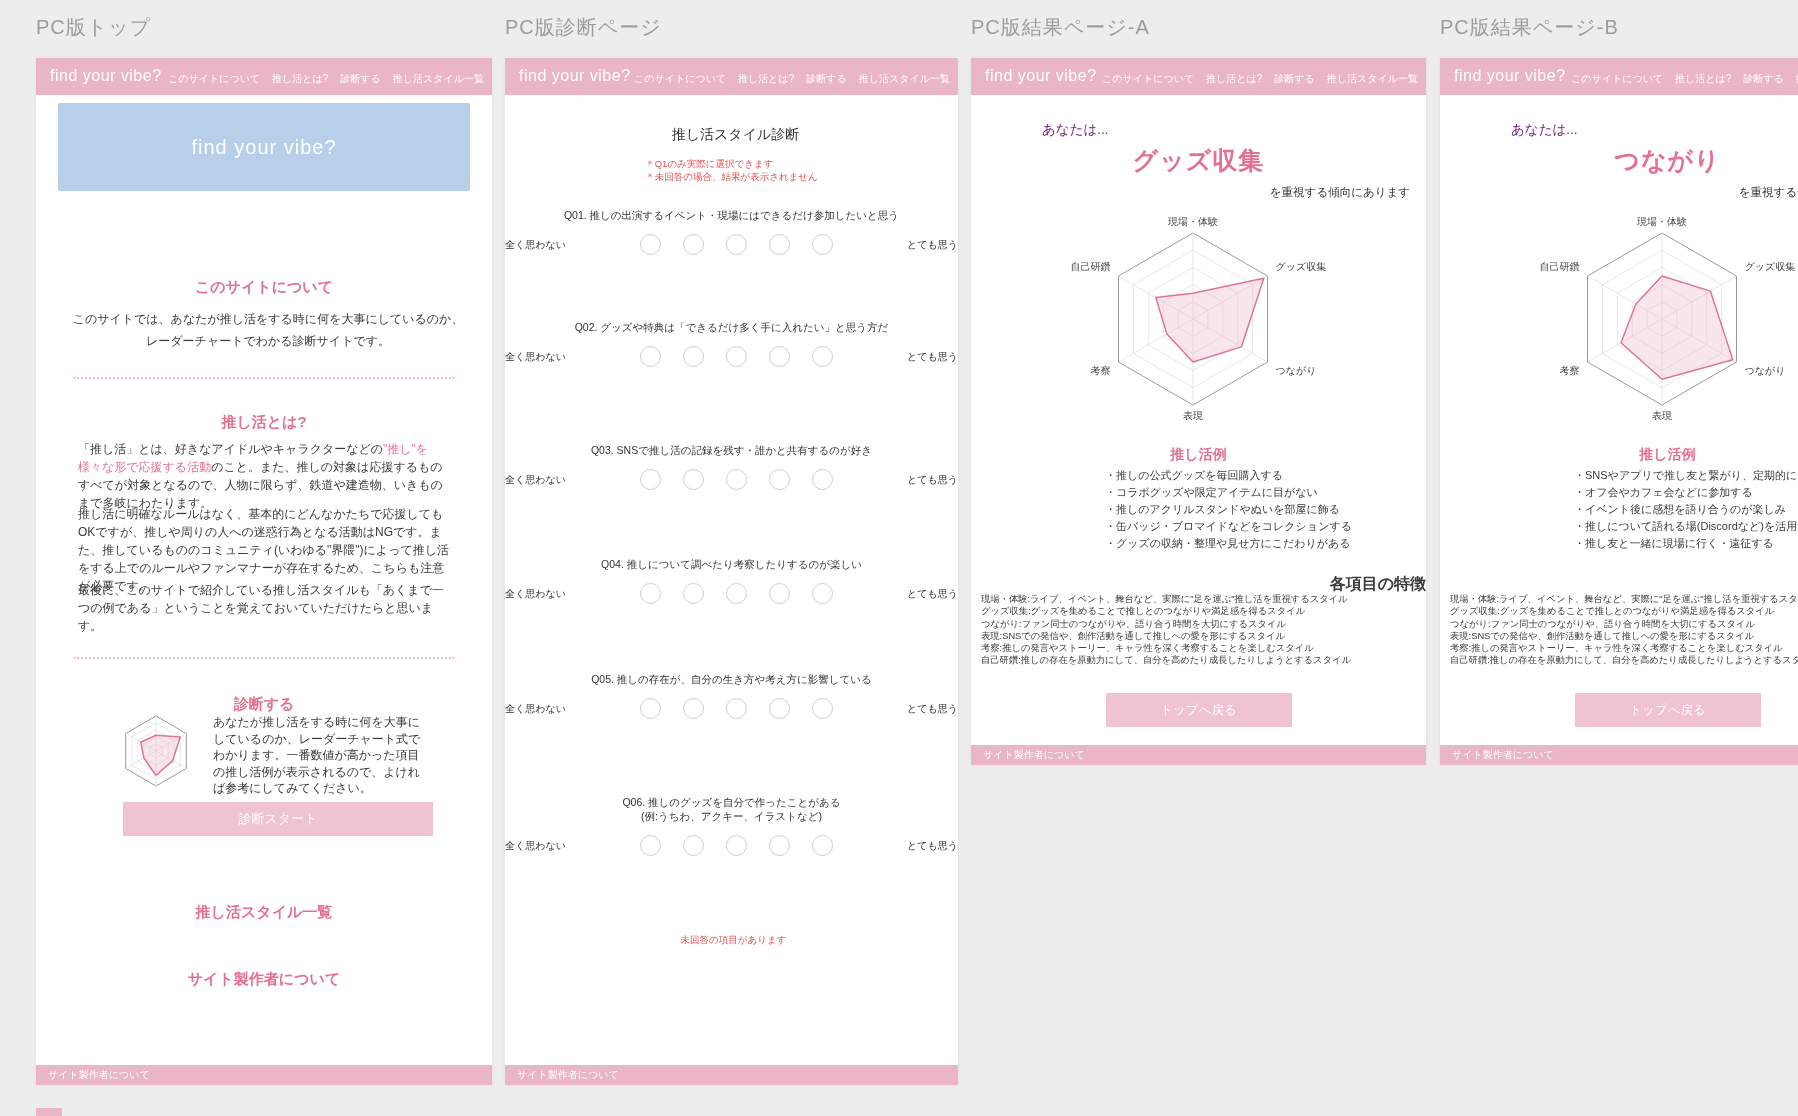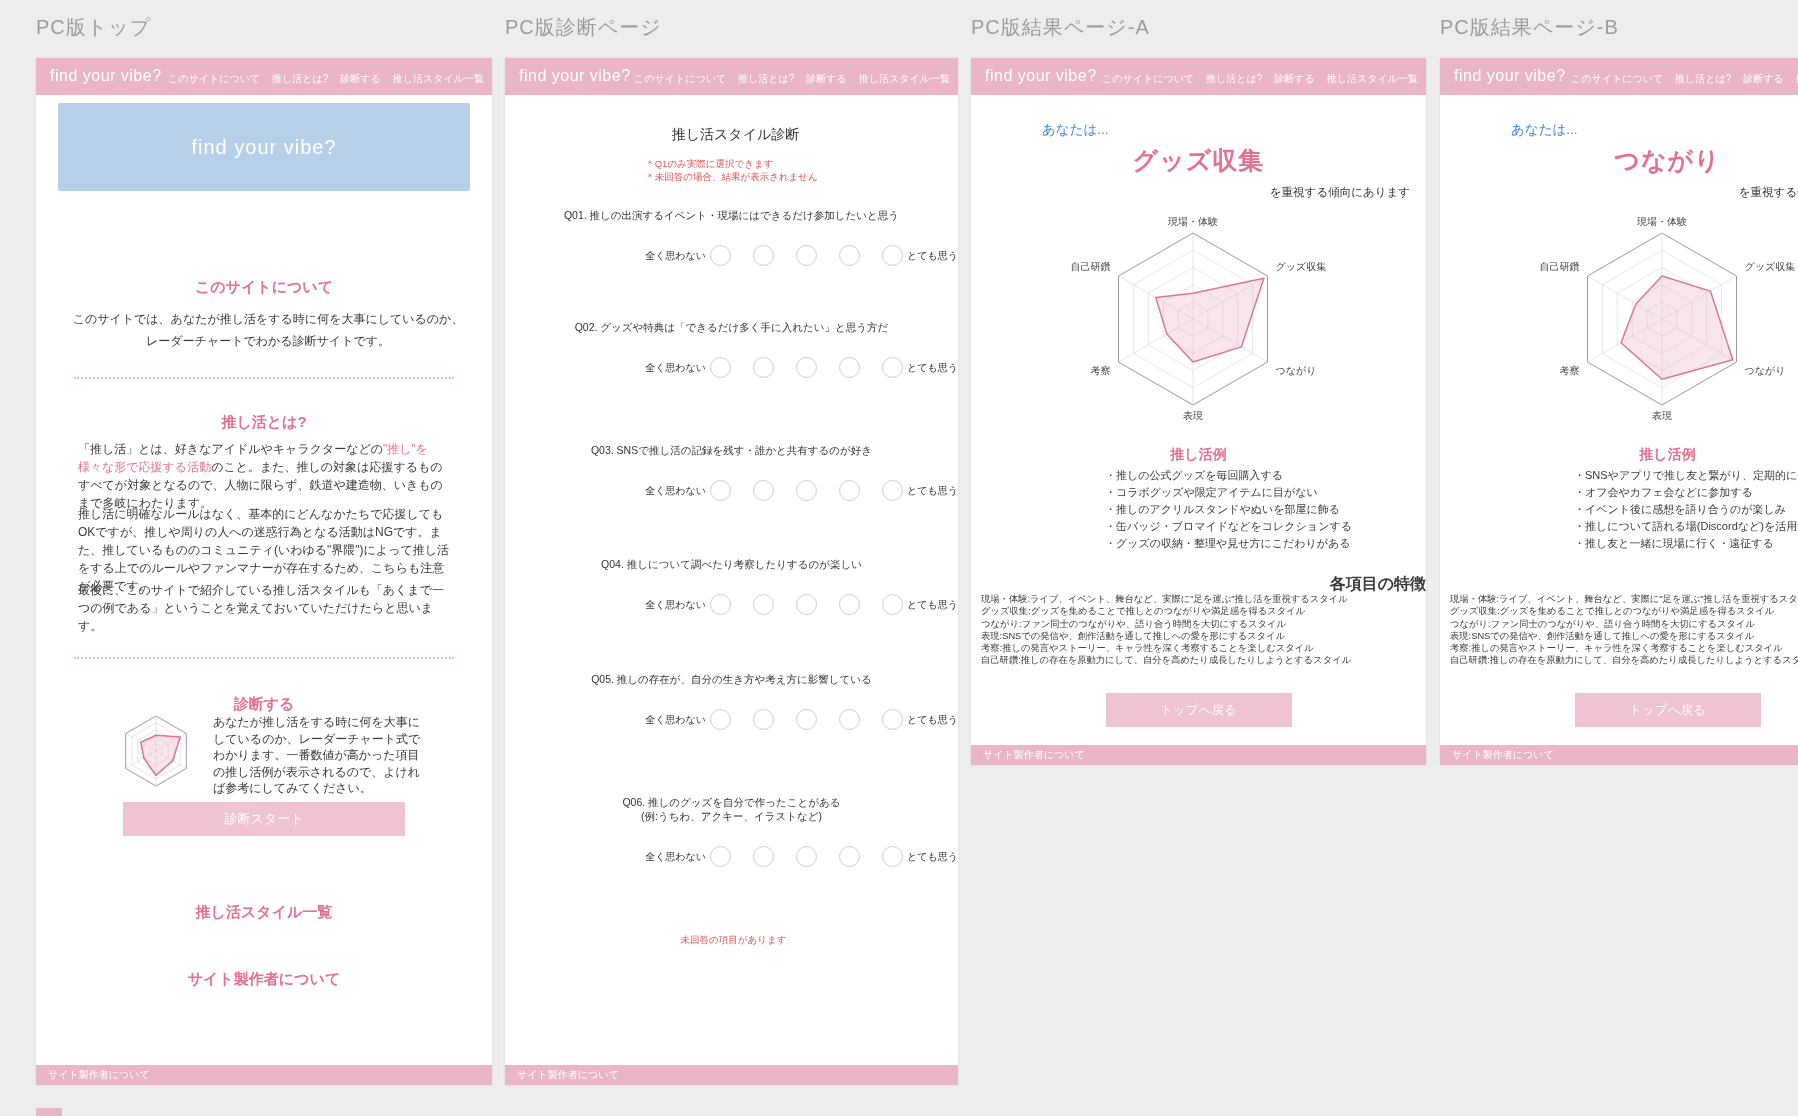--- a/index.html
+++ b/index.html
@@ -12,36 +12,36 @@
   .nav span{color:#fff;font-size:10px;cursor:pointer;}
   .ftr{position:absolute;bottom:0;left:0;right:0;height:20px;background:var(--pink);color:#fff;font-size:10px;display:flex;align-items:center;padding-left:12px;box-sizing:border-box;}
   .pinkhead{position:absolute;left:0;right:0;text-align:center;color:var(--accent);font-weight:bold;font-size:15px;}
   .center-txt{position:absolute;left:8px;right:0;text-align:center;}
   .body-p{position:absolute;left:42px;width:374px;font-size:12px;line-height:18px;color:#3a3a3a;text-align:left;}
   .dotted{position:absolute;left:38px;right:38px;border-top:2px dotted #eebbc8;}
   .pink-inline{color:var(--accent);}
   .hero{position:absolute;left:22px;top:45px;width:412px;height:88px;background:var(--blue);border-radius:2px;display:flex;align-items:center;justify-content:center;color:#fff;font-size:20px;letter-spacing:1px;}
   .btn{display:flex;align-items:center;justify-content:center;border-radius:0;cursor:pointer;}
   .btn-pink{background:var(--pinkbtn);color:rgba(255,255,255,.95);}
-  .start-btn{position:absolute;left:87px;top:744px;width:282px;height:34px;font-size:13px;}
+  .start-btn{position:absolute;left:87px;top:744px;width:310px;height:34px;font-size:13px;}
   .diag-icon{position:absolute;left:84px;top:653px;}
   .diag-body{position:absolute;left:177px;top:656px;width:208px;font-size:12px;line-height:16.5px;color:#3a3a3a;}
   
   .quiz-title{top:68px;font-size:14px;color:#333;font-weight:500;}
   .notes{position:absolute;top:99px;left:50%;transform:translateX(-50%);width:max-content;text-align:left;color:#e05252;font-size:9.5px;line-height:13px;}
   .qblock{position:absolute;left:0;right:0;}
   .qtext{text-align:center;font-size:10.5px;color:#333;white-space:pre-line;line-height:14px;}
-  .scale{display:flex;align-items:center;justify-content:flex-end;gap:4px;margin-top:23px;}
+  .scale{display:flex;align-items:center;justify-content:space-between;gap:4px;margin-top:12px;}
   .scale .slabel{font-size:10px;color:#333;}
   .circles{display:flex;gap:22px;}
   .circ{width:21px;height:21px;border:1px solid #cfcfcf;border-radius:50%;background:#fff;box-sizing:border-box;cursor:pointer;}
   .warning{position:absolute;top:876px;left:4px;right:0;text-align:center;color:#e05252;font-size:9.5px;}
   .submit-btn{position:absolute;top:893px;left:50%;transform:translateX(-50%);width:287px;height:38px;background:#fcebe8;color:#a3a3a3;font-size:13px;}
   
-  .lead{position:absolute;left:71px;top:63px;font-size:13.5px;color:#3b82f6;}
+  .lead{position:absolute;left:71px;top:63px;font-size:13.5px;color:#701a75;}
   .result-title{position:absolute;left:0;right:0;top:86px;text-align:center;font-size:25px;font-weight:bold;color:var(--accent);letter-spacing:1px;}
   .suffix{position:absolute;right:16px;top:127px;font-size:11.5px;color:#333;}
   .radar{position:absolute;left:0;top:145px;}
   .ex-head{top:388px;font-size:14px;}
   .bullets{position:absolute;left:134px;top:409px;font-size:11px;line-height:17px;color:#3a3a3a;}
   .traits-head{position:absolute;left:0;right:0;top:516px;text-align:right;font-size:16px;font-weight:bold;color:#3a3a3a;}
   .traits{position:absolute;left:10px;top:535px;font-size:9.3px;line-height:12.3px;color:#3a3a3a;white-space:nowrap;}
   .back-btn{position:absolute;top:635px;left:50%;transform:translateX(-50%);width:186px;height:34px;font-size:12.5px;}
   .styles-head{top:845px;}
   .maker-head{top:912px;}

